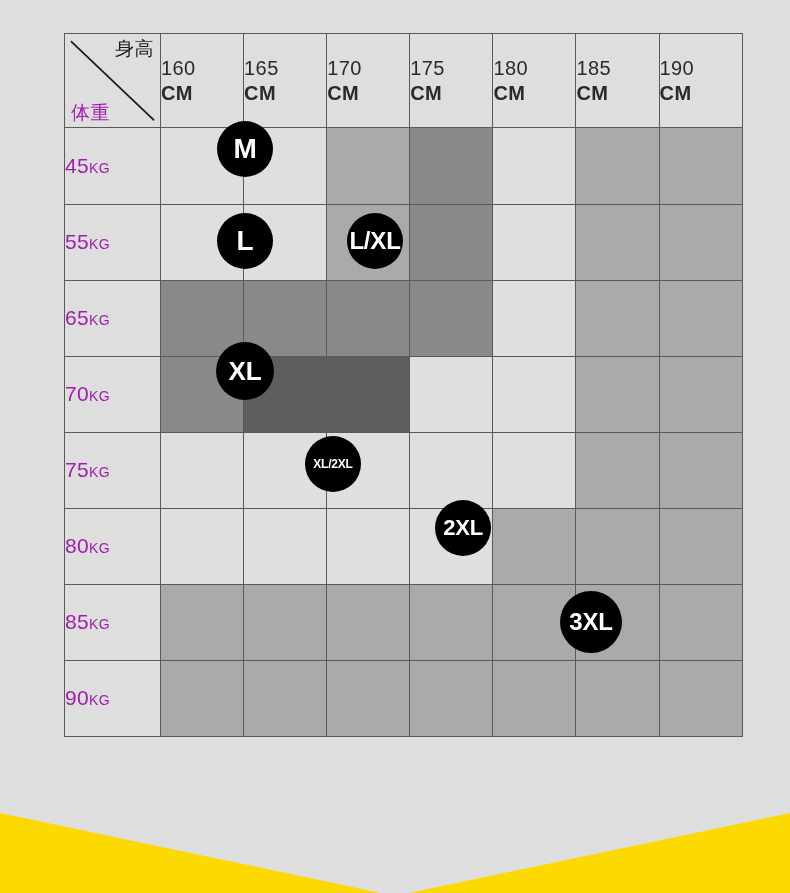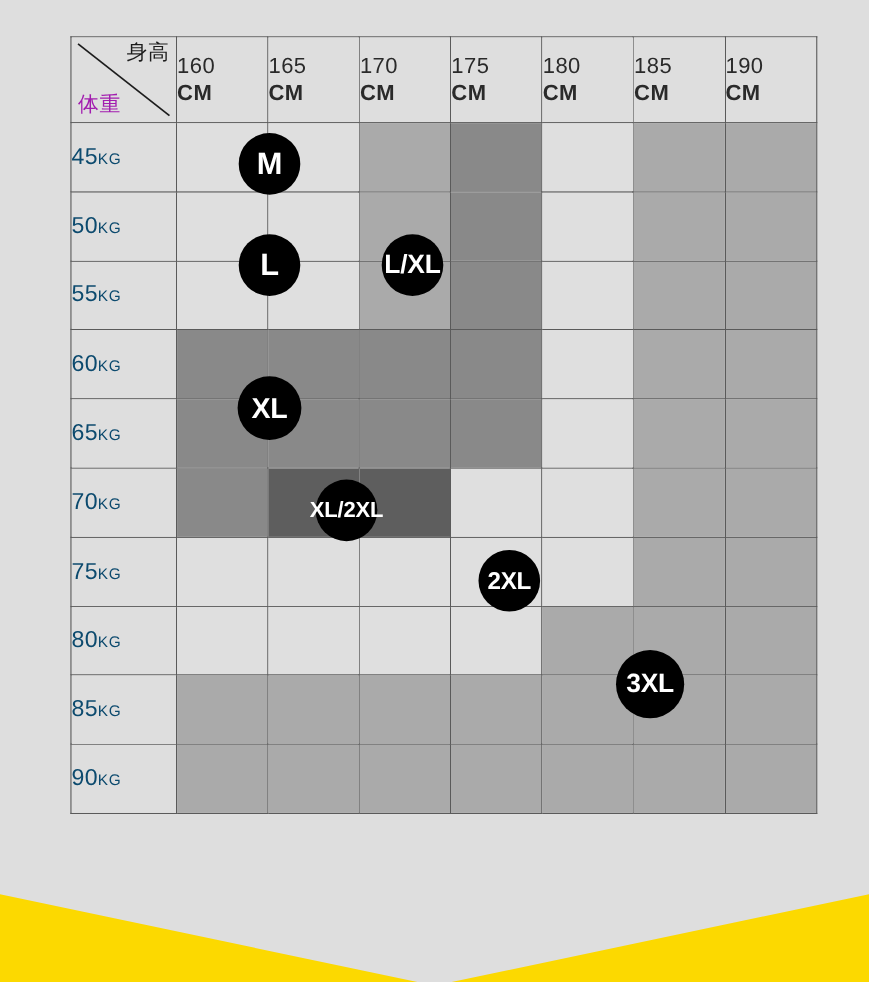--- a/index.html
+++ b/index.html
@@ -81,21 +81,21 @@
   .head-unit { display: block; font-weight: bold; }
 
   
   tr.body-row { height: 62.8px; }
   td.row-head {
     background: #dedede;
     text-align: left;
     vertical-align: middle;
     padding-left: 14px;
     font-size: 21px;
-    color: #0c4a6e;
+    color: #a21caf;
     white-space: nowrap;
     letter-spacing: 0.3px;
   }
   td.row-head .kg {
     font-size: 14px;
     letter-spacing: 0.5px;
   }
 
   
   .sh-0 { background: #dfdfdf; }
@@ -189,44 +189,24 @@
           <td class="row-head"><span>45</span><span class="kg">KG</span></td>
           <td class="sh-0"></td>
           <td class="sh-0"></td>
           <td class="sh-1"></td>
           <td class="sh-2"></td>
           <td class="sh-0"></td>
           <td class="sh-1"></td>
           <td class="sh-1"></td>
         </tr>
         <tr class="body-row">
-          <td class="row-head"><span>50</span><span class="kg">KG</span></td>
-          <td class="sh-0"></td>
-          <td class="sh-0"></td>
-          <td class="sh-1"></td>
-          <td class="sh-2"></td>
-          <td class="sh-0"></td>
-          <td class="sh-1"></td>
-          <td class="sh-1"></td>
-        </tr>
-        <tr class="body-row">
           <td class="row-head"><span>55</span><span class="kg">KG</span></td>
           <td class="sh-0"></td>
           <td class="sh-0"></td>
           <td class="sh-1"></td>
-          <td class="sh-2"></td>
-          <td class="sh-0"></td>
-          <td class="sh-1"></td>
-          <td class="sh-1"></td>
-        </tr>
-        <tr class="body-row">
-          <td class="row-head"><span>60</span><span class="kg">KG</span></td>
-          <td class="sh-2"></td>
-          <td class="sh-2"></td>
-          <td class="sh-2"></td>
           <td class="sh-2"></td>
           <td class="sh-0"></td>
           <td class="sh-1"></td>
           <td class="sh-1"></td>
         </tr>
         <tr class="body-row">
           <td class="row-head"><span>65</span><span class="kg">KG</span></td>
           <td class="sh-2"></td>
           <td class="sh-2"></td>
           <td class="sh-2"></td>
@@ -286,21 +266,21 @@
           <td class="sh-1"></td>
         </tr>
       </tbody>
   </table>
 
   <div id="badge-layer">
       <div class="badge" style="left: 181px; top: 116px; width: 56px; height: 56px; font-size: 28px;">M</div>
       <div class="badge" style="left: 181px; top: 208px; width: 56px; height: 56px; font-size: 28px;">L</div>
       <div class="badge" style="left: 311px; top: 208px; width: 56px; height: 56px; font-size: 24px;">L/XL</div>
       <div class="badge" style="left: 181px; top: 338px; width: 58px; height: 58px; font-size: 26px;">XL</div>
-      <div class="badge" style="left: 251px; top: 431px; width: 56px; height: 56px; font-size: 20px;">XL/2XL</div>
+      <div class="badge" style="left: 269px; top: 431px; width: 56px; height: 56px; font-size: 12px;">XL/2XL</div>
       <div class="badge" style="left: 399px; top: 495px; width: 56px; height: 56px; font-size: 22px;">2XL</div>
       <div class="badge" style="left: 527px; top: 589px; width: 62px; height: 62px; font-size: 24px;">3XL</div>
     </div>
 </div>
 
 <div id="bottom-chevron">
   <svg viewBox="0 0 790 110" preserveAspectRatio="none">
     <polygon id="chevron-poly" points="0,30 395,113 790,30 790,110 0,110" fill="#fcd900"></polygon>
   </svg>
 </div>

